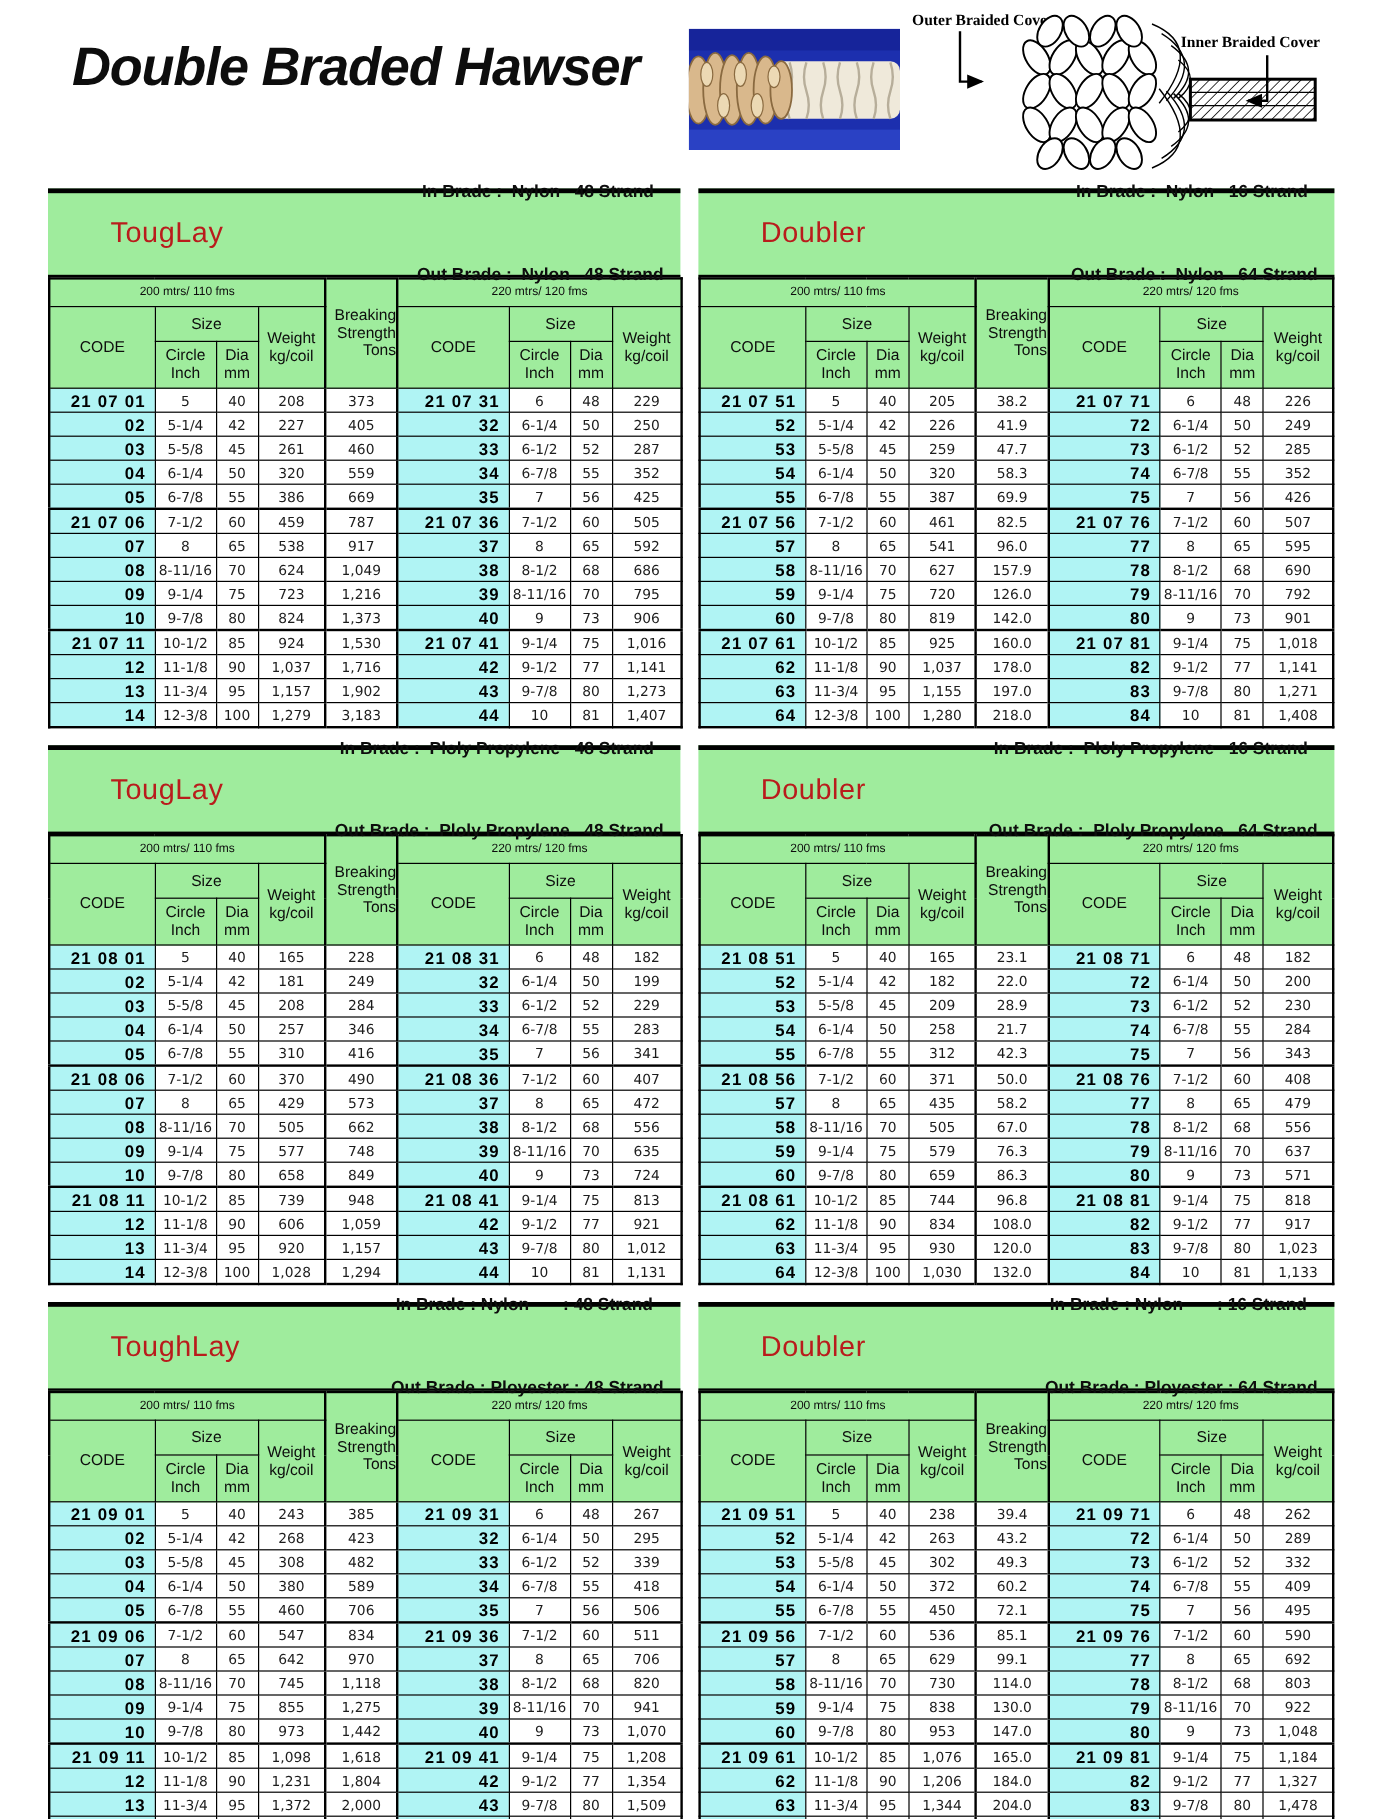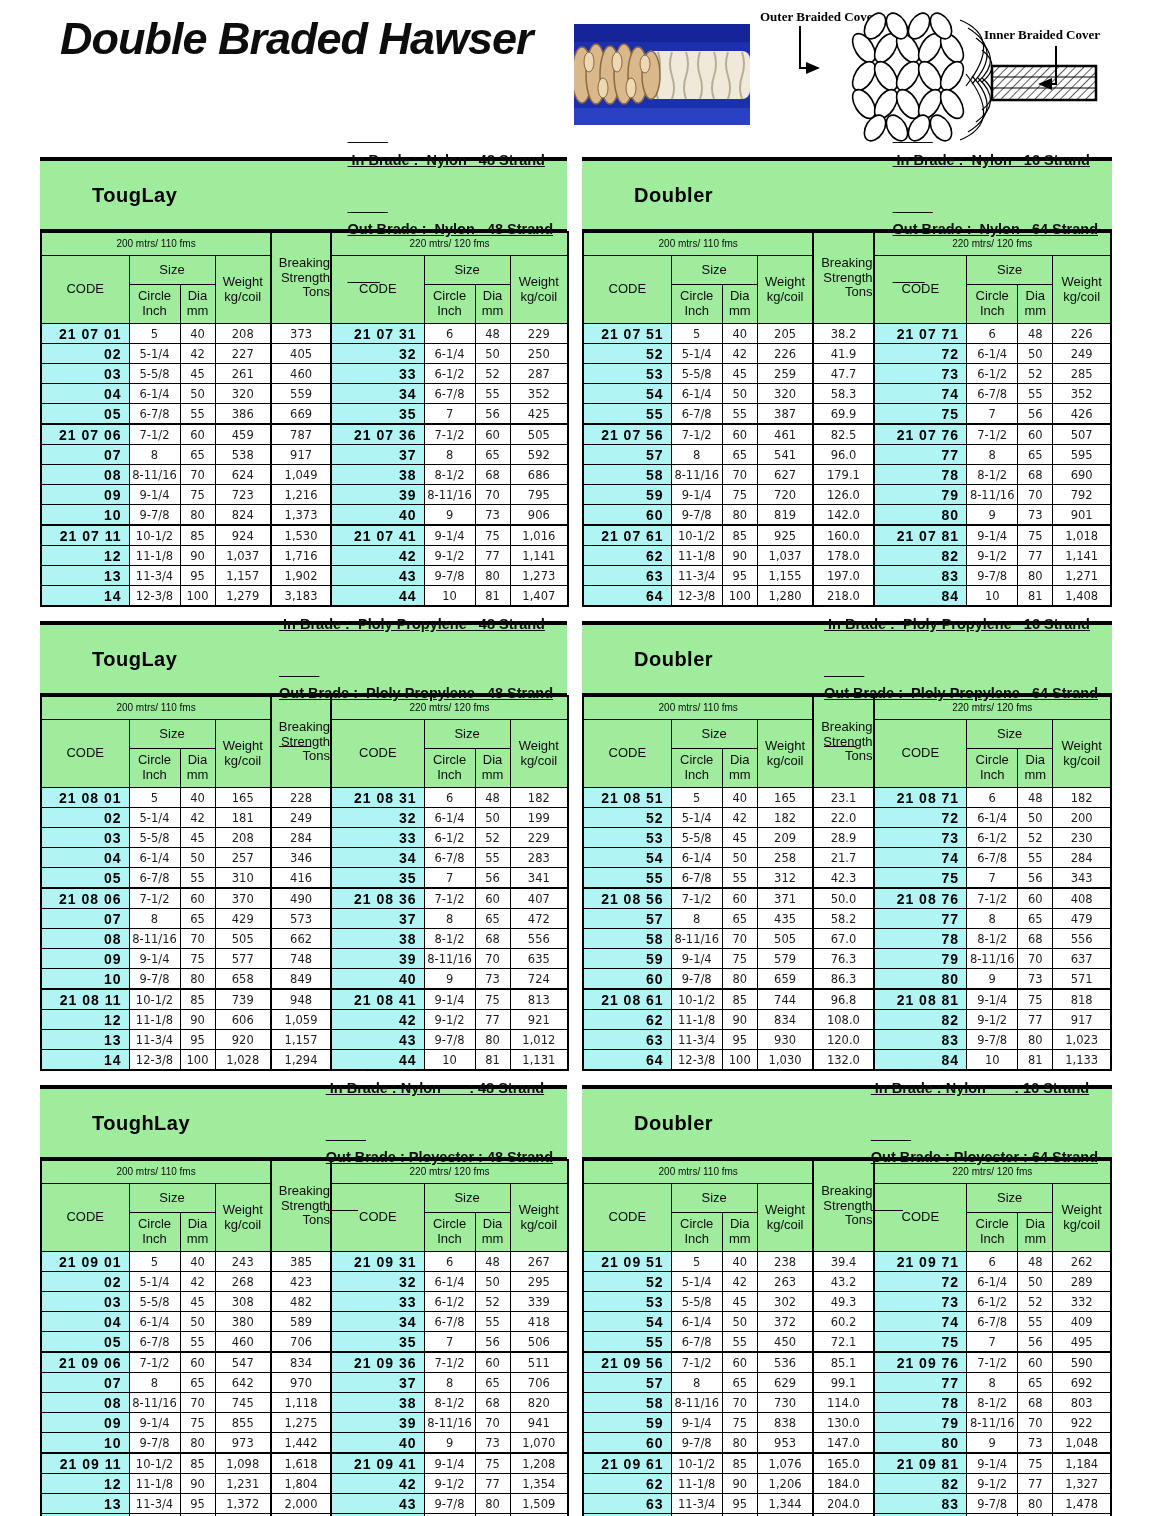--- a/index.html
+++ b/index.html
@@ -1,34 +1,34 @@
 <!DOCTYPE html>
 <html><head>
 <meta charset="utf-8">
 <style>
   html,body{margin:0;padding:0;background:#fff;}
   body{width:1152px;height:1516px;font-family:"Liberation Sans","DejaVu Sans",sans-serif;color:#1a1a1a;position:relative;}
   .page{position:relative;width:1152px;height:1516px;overflow:hidden;}
 
   
   .top{position:absolute;left:0;top:0;width:1152px;height:156px;}
-  .page-title{position:absolute;left:60px;top:13px;margin:0;font-style:italic;font-weight:bold;
+  .page-title{position:absolute;left:60px;top:30px;margin:0;font-style:italic;font-weight:bold;
               font-size:45px;letter-spacing:-1px;color:#0d0d0d;font-family:"Liberation Sans",sans-serif;}
   .rope-photo{position:absolute;left:574px;top:24px;width:176px;height:101px;}
   .rope-diagram{position:absolute;left:752px;top:8px;width:352px;height:140px;}
 
   
   .tables{position:absolute;left:40px;top:157px;width:1072px;display:grid;
           grid-template-columns:527px 530px;column-gap:15px;row-gap:14px;}
 
   .spec-table{background:#fff;}
   .band{display:flex;align-items:center;background:#9fec9d;border-top:4px solid #000;border-bottom:2px solid #000;height:68px;}
-  .product{margin-left:52px;font-size:20px;font-weight:bold;color:#000000;letter-spacing:.5px;}
+  .product{margin-left:52px;font-size:24px;font-weight:normal;color:#b91c1c;letter-spacing:.5px;}
   .specs{margin-left:auto;margin-right:14px;font-size:14.5px;font-weight:bold;color:#0d0d0d;
-         white-space:pre;line-height:1.6;text-align:left;text-decoration:underline;}
+         white-space:pre;line-height:1.6;text-align:left;}
 
   table{width:100%;border-collapse:collapse;table-layout:fixed;border:2px solid #000;}
   col.c-code{width:88px;} col.c-circ{width:51px;} col.c-dia{width:35px;} col.c-wt{width:56px;}
   col.c-bs{width:60px;} col.c-code2{width:93px;} col.c-wt2{width:58px;}
 
   th{background:#9fec9d;border:1px solid #000;font-weight:normal;font-size:13px;line-height:1.15;
      padding:1px 0;color:#0d0d0d;}
   th.span-h{height:20px;font-size:10px;}
   th.size-h{height:26px;}
   th.sub-h{height:36px;}
@@ -462,21 +462,21 @@
               <td class="code">77</td>
               <td>8</td>
               <td>65</td>
               <td>595</td>
             </tr>
             <tr>
               <td class="code">58</td>
               <td>8-11/16</td>
               <td>70</td>
               <td>627</td>
-              <td class="bs">179.1</td>
+              <td class="bs">157.9</td>
               <td class="code">78</td>
               <td>8-1/2</td>
               <td>68</td>
               <td>690</td>
             </tr>
             <tr>
               <td class="code">59</td>
               <td>9-1/4</td>
               <td>75</td>
               <td>720</td>

